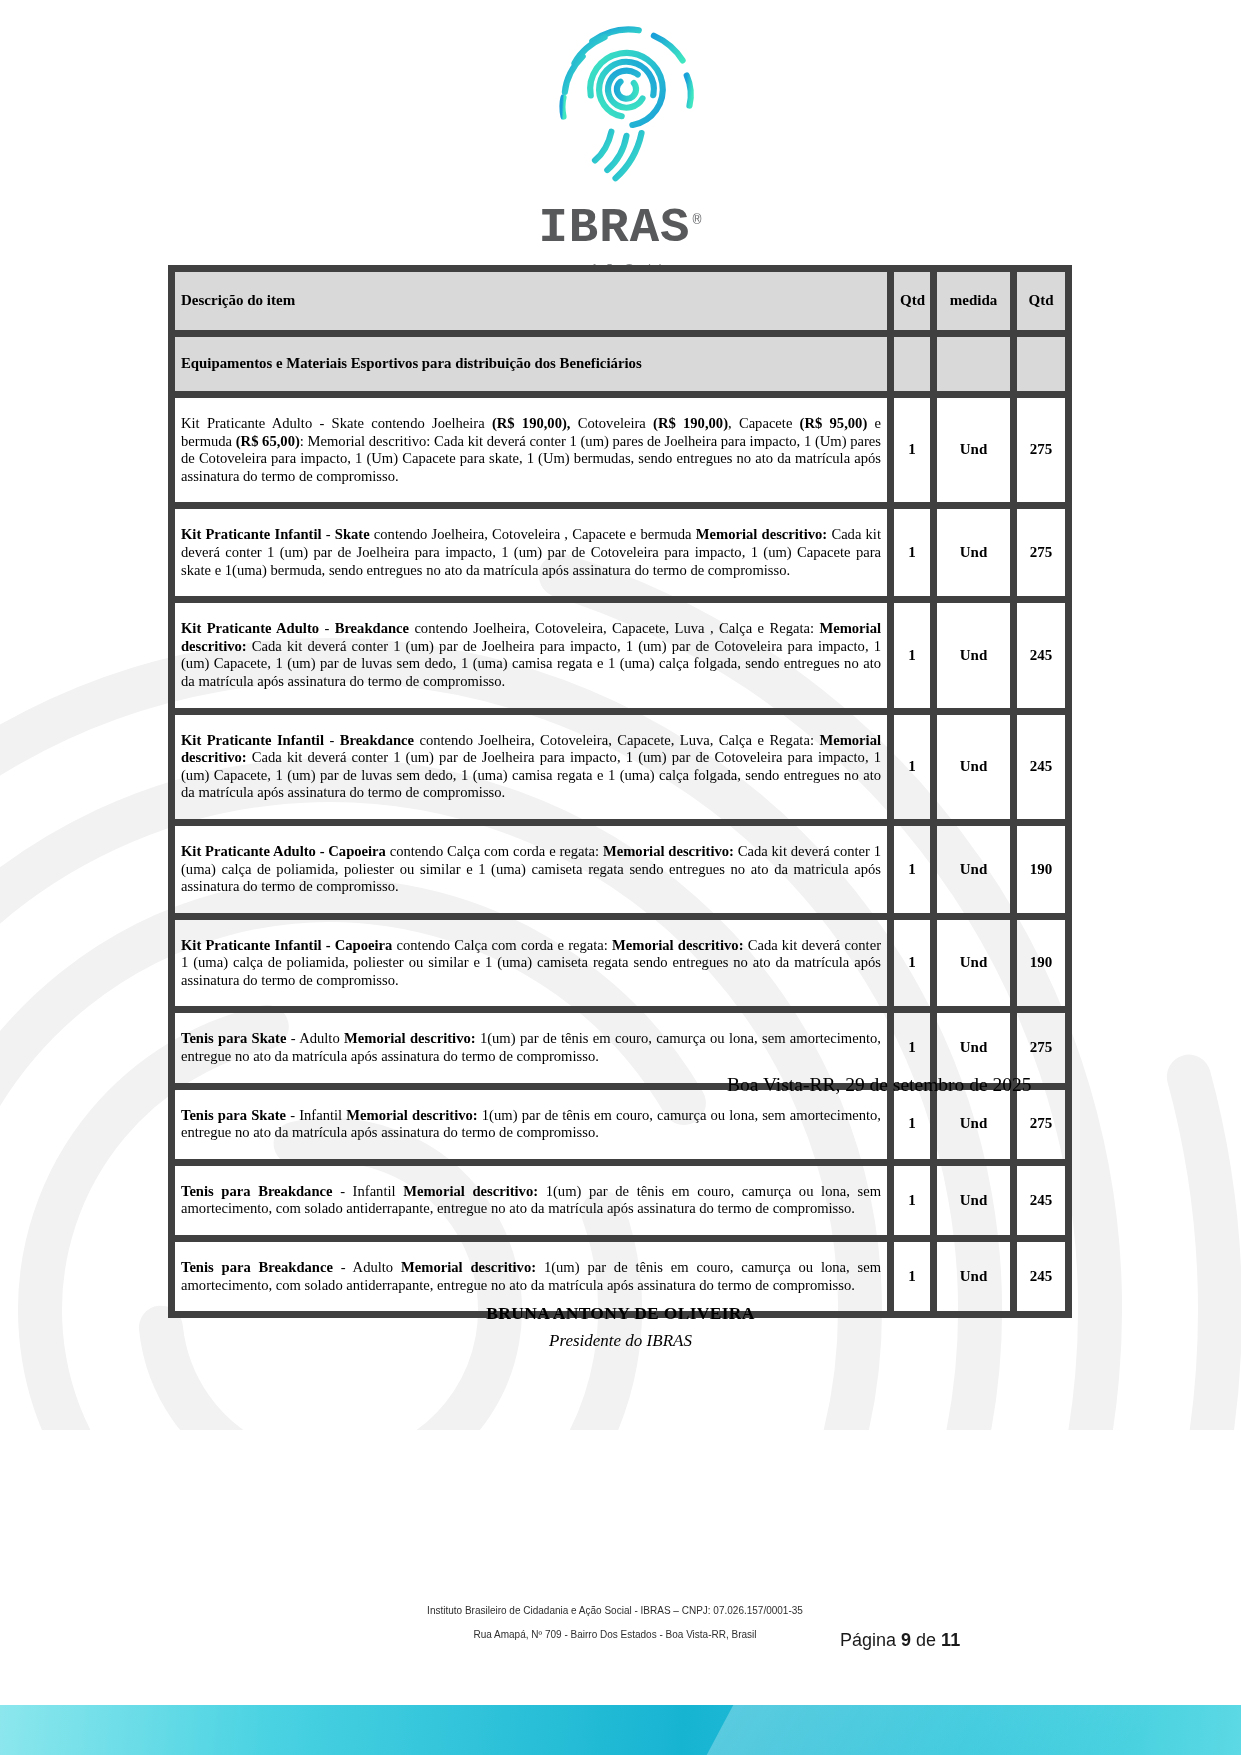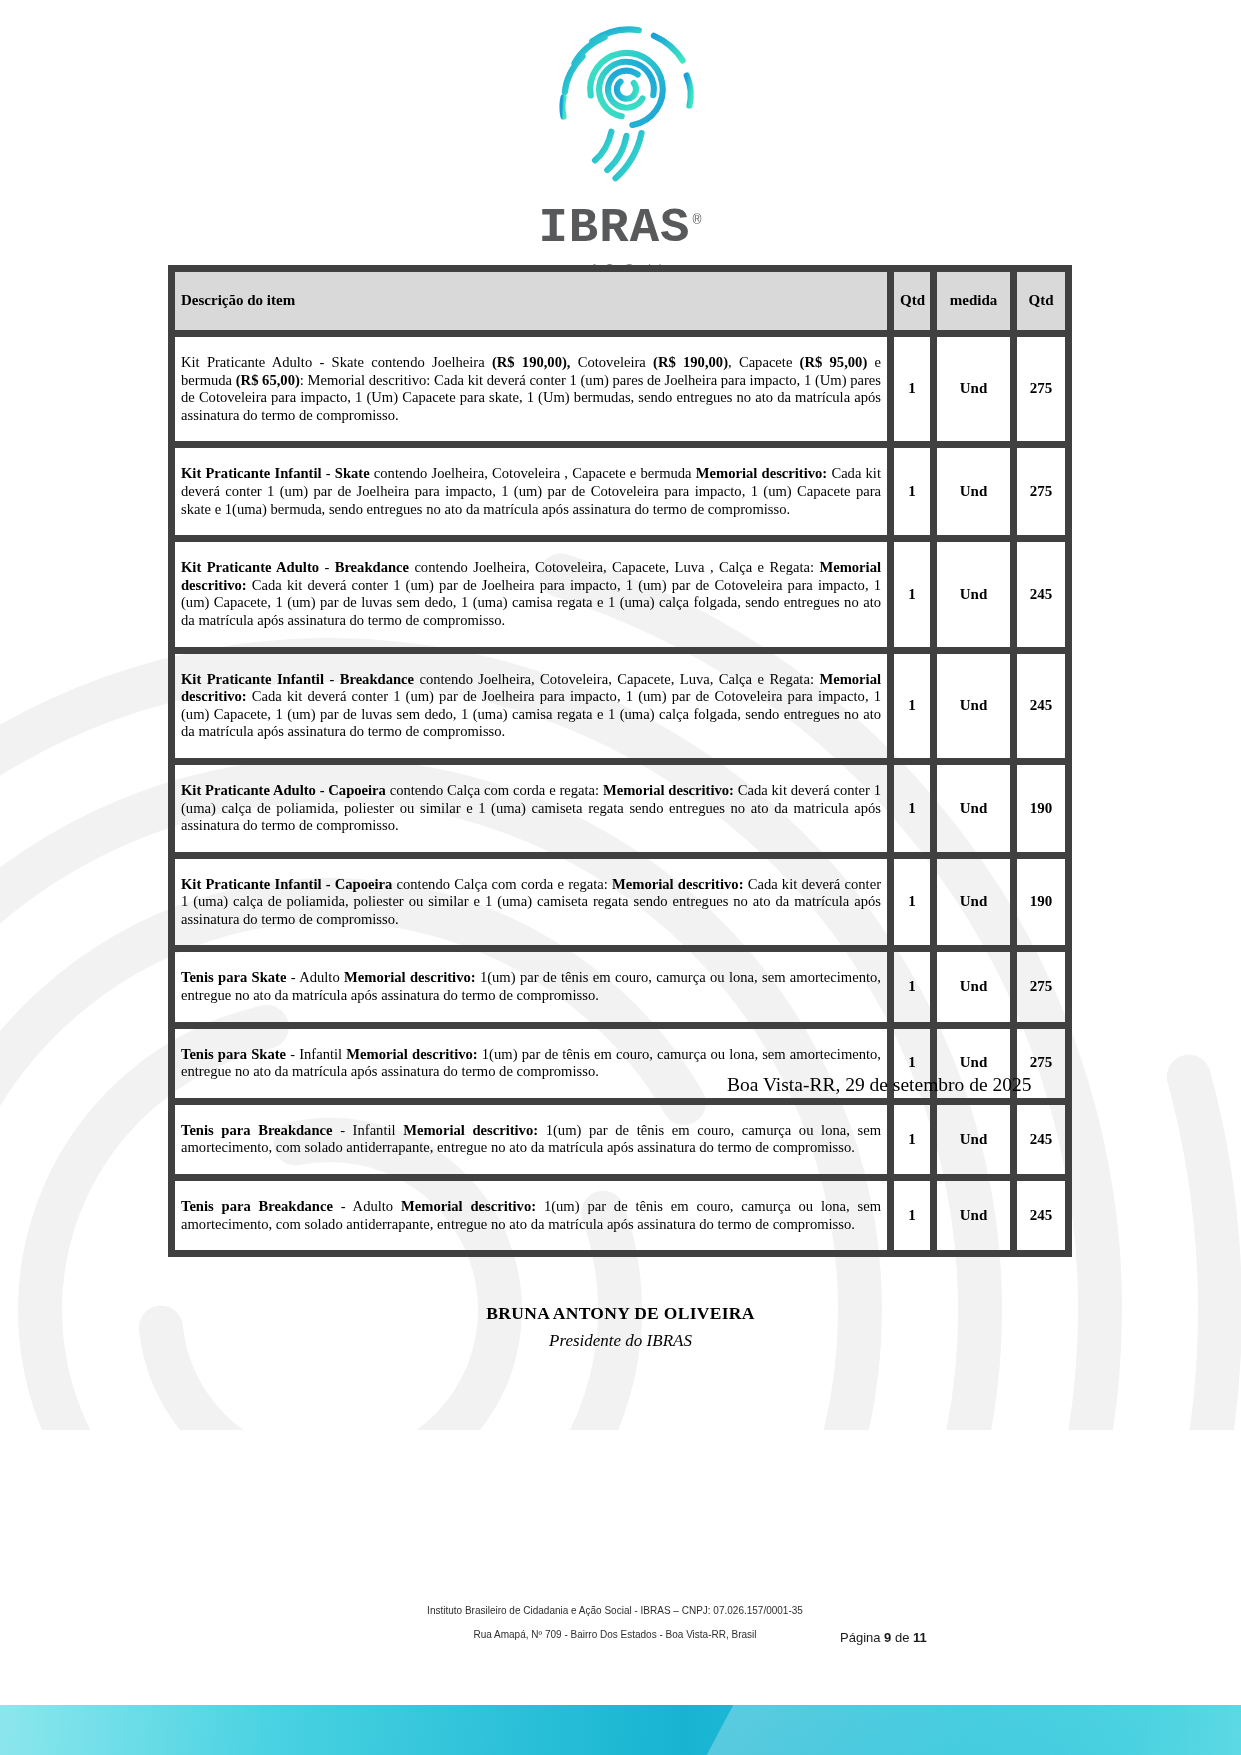--- a/index.html
+++ b/index.html
@@ -29,21 +29,21 @@
   
   .date-line{position:absolute;top:1074px;left:727px;font-size:19.5px;white-space:nowrap;z-index:1;}
   .signature{position:absolute;top:1303px;left:0;width:100%;text-align:center;z-index:1;}
   .sig-name{font-weight:bold;font-size:17.5px;letter-spacing:.3px;}
   .sig-title{font-size:17px;margin-top:7px;font-style:italic;}
   
   .footer-block{position:absolute;top:1599px;left:215px;width:800px;text-align:center;
                 font-family:"Liberation Sans",sans-serif;font-size:10px;line-height:24px;
                 color:#2e2e2e;z-index:1;}
   .page-label{position:absolute;top:1630px;left:840px;font-family:"Liberation Sans",sans-serif;
-              font-size:13px;color:#1a1a1a;z-index:1;}
+              font-size:18px;color:#1a1a1a;z-index:1;}
   .bottom-bar{position:absolute;left:0;bottom:0;width:100%;height:50px;z-index:2;
       background:linear-gradient(95deg,#8ce7ed 0%,#49d2e2 22%,#17b4d2 55%,#2ec6db 78%,#5cd9e4 100%);}
   .bottom-bar::after{content:"";position:absolute;left:58%;top:0;width:34%;height:100%;
       background:linear-gradient(95deg,rgba(255,255,255,.28),rgba(255,255,255,0));
       transform:skewX(-28deg);}
 </style>
 </head>
 <body>
 
 <div class="page">
@@ -100,20 +100,26 @@
     </colgroup>
     <thead>
       <tr>
         <th class="h-desc">Descrição do item</th>
         <th class="h-num">Qtd</th>
         <th class="h-num">medida</th>
         <th class="h-num">Qtd</th>
       </tr>
     </thead>
     <tbody>
+      <tr class="section-row">
+        <td>Equipamentos e Materiais Esportivos para distribuição dos Beneficiários</td>
+        <td></td>
+        <td></td>
+        <td></td>
+      </tr>
 
     <tr>
       <td class="desc-cell">Kit Praticante Adulto - Skate contendo Joelheira <b>(R$ 190,00),</b> Cotoveleira <b>(R$ 190,00)</b>, Capacete <b>(R$ 95,00)</b> e bermuda <b>(R$ 65,00)</b>: Memorial descritivo: Cada kit deverá conter 1 (um) pares  de  Joelheira para impacto,  1 (Um)  pares  de  Cotoveleira para  impacto, 1  (Um)  Capacete para skate, 1 (Um) bermudas, sendo entregues  no ato da matrícula após  assinatura do termo de compromisso.</td>
       <td class="num-cell">1</td>
       <td class="num-cell">Und</td>
       <td class="num-cell">275</td>
     </tr>
 
     <tr>
       <td class="desc-cell"><b>Kit Praticante Infantil</b> - <b>Skate</b> contendo  Joelheira, Cotoveleira , Capacete  e  bermuda  <b>Memorial descritivo:</b>  Cada  kit  deverá  conter 1 (um) par  de Joelheira  para impacto,  1 (um)  par de  Cotoveleira para  impacto,  1  (um) Capacete para skate e 1(uma) bermuda, sendo entregues  no ato da matrícula após assinatura do termo de compromisso.</td>

